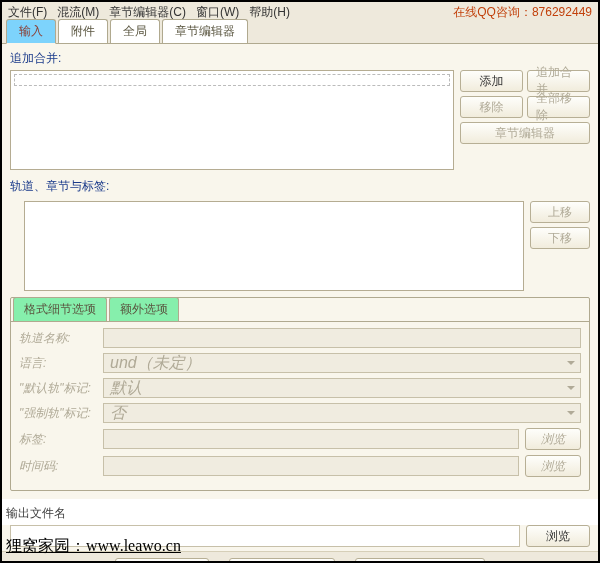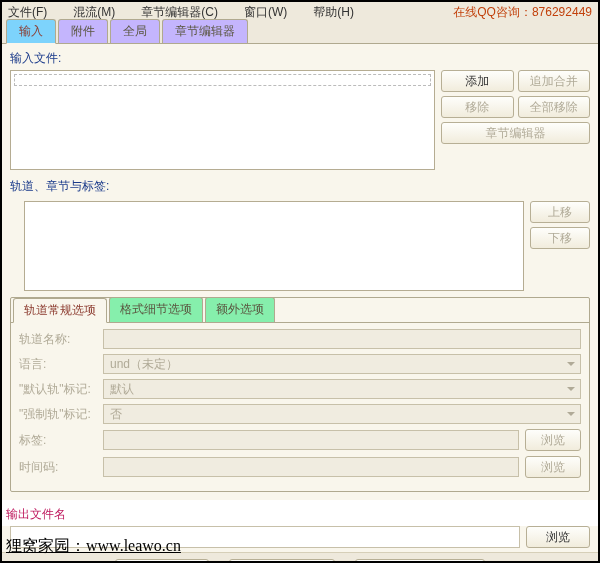--- a/index.html
+++ b/index.html
@@ -10,41 +10,41 @@
     font-size:12px;
     background:#fff;
     color:#333;
     position:relative;
     border:2px solid #000;
   }
   .menubar {
     display:flex; align-items:center;
     padding:2px 6px; height:20px;
     background:#eee9dc;
-    gap:26px;
+    gap:10px;
   }
   .menubar .menu-item { cursor:default; }
   .qq-box {
     position:absolute; right:6px; top:2px;
     font-size:12px; color:#c2410c;
   }
   .top-tabs {
     display:flex; align-items:flex-end;
     height:22px;
     background:#eee9dc;
     padding:0 4px;
     border-bottom:1px solid #b0a98f;
   }
   .top-tab {
     padding:3px 12px 3px 12px;
     border:1px solid #b0a98f;
     border-bottom:none;
     border-top-left-radius:3px; border-top-right-radius:3px;
     margin-right:2px;
-    background:#c4b5fd;
+    background:#ffffff;
     color:#5a5640;
     cursor:default;
     position:relative;
   }
   .top-tab.active {
     background:#7dd3fc;
     color:#8c3b2f;
     top:1px;
     border-bottom:1px solid #f9f6ec;
     z-index:2;
@@ -58,21 +58,21 @@
   .file-list {
     flex:1;
     height:100px;
     border:1px solid #b5ac92;
     background:#fff;
   }
   .file-list-inner {
     margin:3px; height:12px;
     border:1px dashed #bbb;
   }
-  .side-buttons { width:149px; display:flex; flex-direction:column; gap:4px; }
+  .side-buttons { width:130px; display:flex; flex-direction:column; gap:4px; }
   .btn {
     height:22px;
     border:1px solid #b7af95;
     border-radius:3px;
     background:linear-gradient(#fefefb,#f1ecdc);
     display:flex; align-items:center; justify-content:center;
     cursor:default;
     padding:0 8px;
     font-size:12px;
     color:#333;
@@ -112,48 +112,49 @@
   }
   .inner-tab.active {
     background:#f9f6ec;
     color:#8c3b2f;
     top:1px;
     border-bottom:1px solid #f9f6ec;
   }
   .form-body {
     border-top:1px solid #b0a98f;
     padding:6px 8px 8px 8px;
+    font-style:italic;
   }
   .form-row {
     display:flex; align-items:center;
     margin-bottom:5px; gap:6px;
   }
   .form-row .lab {
     width:78px; text-align:left;
     color:#b0aa97;
   }
   .txt-input, .sel-input {
     flex:1;
     height:20px;
     border:1px solid #c7c0a9;
     background:#f0ece0;
     padding:0 6px;
     display:flex; align-items:center;
     color:#b0aa97;
     position:relative;
-    font-size:12px;
+    font-size:16px;
   }
   .sel-input::after {
     content:"";
     position:absolute; right:5px; top:7px;
     border:4px solid transparent;
     border-top-color:#b0aa97;
   }
   .browse-btn { width:56px; }
-  .out-label { color:#be185d; margin:6px 0 3px 4px; }
+  .out-label { color:#404040; margin:6px 0 3px 4px; }
   .out-row { display:flex; gap:6px; padding:0 8px 4px 8px; background:#f9f6ec; }
   .out-input {
     flex:1; height:22px;
     border:1px solid #c7c0a9;
     background:#fff;
   }
   .bottom-bar {
     background:#eee9dc;
     padding:6px 0;
     display:flex; justify-content:center; gap:20px;
@@ -183,21 +184,21 @@
 </div>
 
 <div class="top-tabs">
   <div class="top-tab active"><span>输入</span></div>
   <div class="top-tab"><span>附件</span></div>
   <div class="top-tab"><span>全局</span></div>
   <div class="top-tab"><span>章节编辑器</span></div>
 </div>
 
 <div class="panel">
-  <div class="section-label">输入文件:</div>
+  <div class="section-label">追加合并:</div>
   <div class="files-row">
     <div class="file-list">
       <div class="file-list-inner"></div>
     </div>
     <div class="side-buttons">
       <div class="two-col">
         <div class="btn">
             <span>添加</span>
           </div>
         <div class="btn disabled">
@@ -226,21 +227,20 @@
           <span>上移</span>
         </div>
       <div class="btn disabled">
           <span>下移</span>
         </div>
     </div>
   </div>
 
   <div class="inner-tabs-wrap">
     <div class="inner-tabs">
-      <div class="inner-tab active"><span>轨道常规选项</span></div>
       <div class="inner-tab"><span>格式细节选项</span></div>
       <div class="inner-tab"><span>额外选项</span></div>
     </div>
     <div class="form-body">
       <div class="form-row">
         <div class="lab">轨道名称:</div>
         <div class="txt-input"></div>
       </div>
       <div class="form-row">
         <div class="lab">语言:</div>

